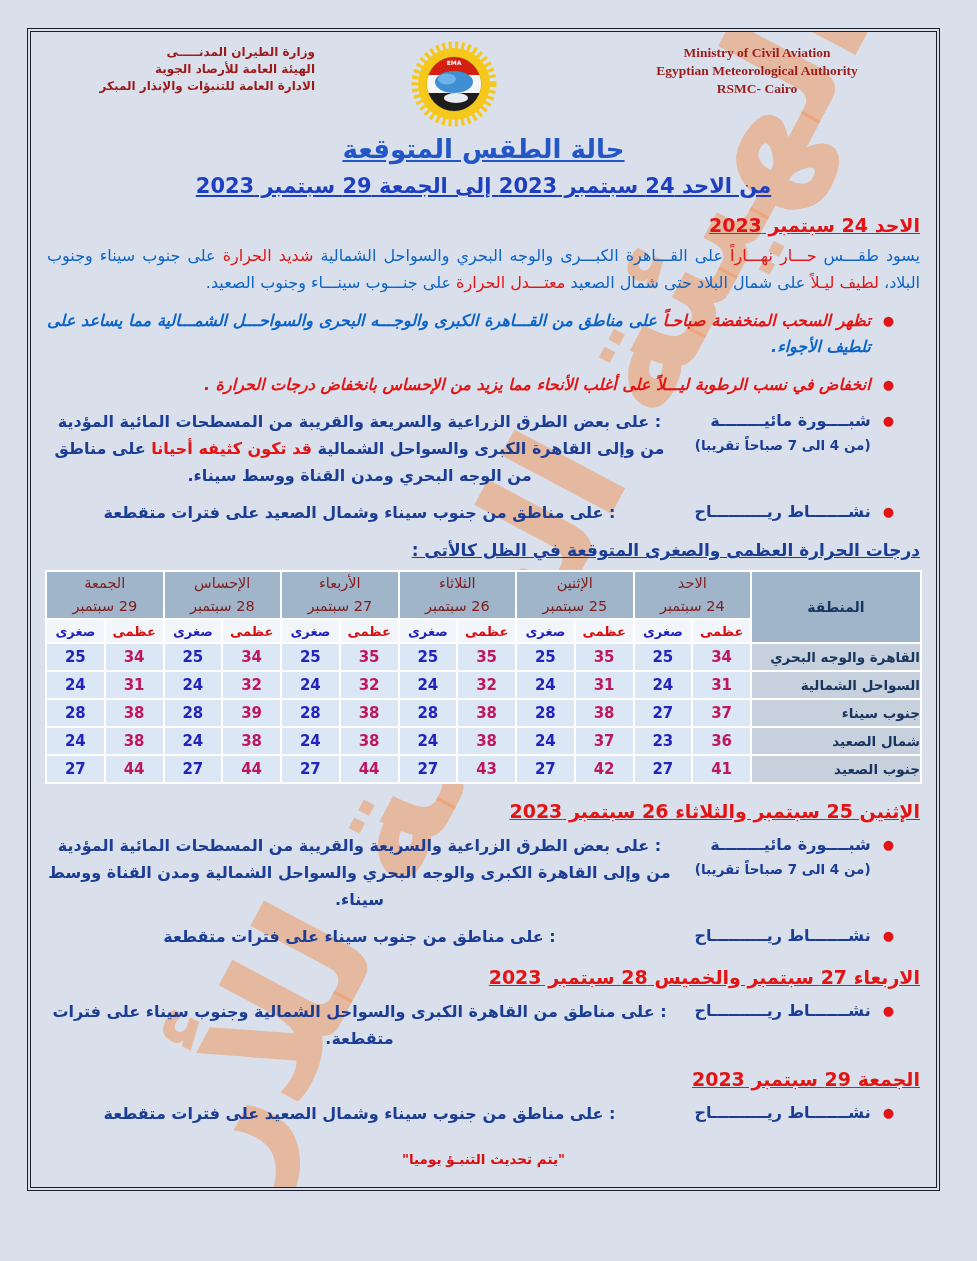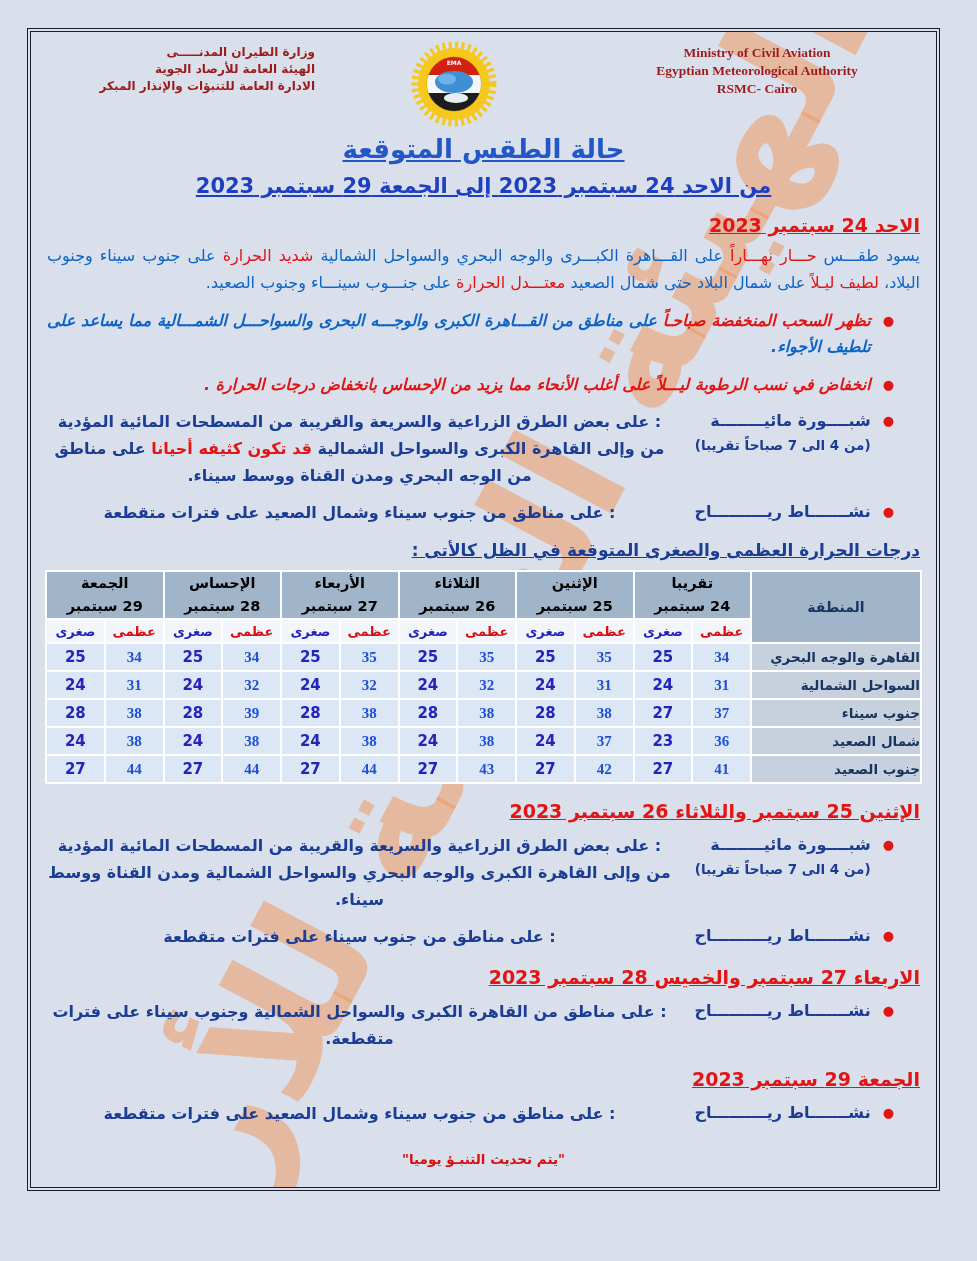--- a/index.html
+++ b/index.html
@@ -65,27 +65,27 @@
     text-align:right;color:#1c3d94;font-size:17px;font-weight:bold;
     text-decoration:underline;margin:14px 2px 0 0;
   }
   
   table.temps{
     width:100%;border-collapse:collapse;table-layout:fixed;
     margin-top:10px;
   }
   table.temps th,table.temps td{border:2px solid #fff;padding:0;}
   .th-region{width:168px;background:#a0b4ca;color:#17355e;font-size:14px;font-weight:bold;}
-  .th-day{background:#a0b4ca;color:#000000;font-size:14.5px;font-weight:bold;line-height:23px;padding:2px 0;}
+  .th-day{background:#a0b4ca;color:#7f1d1d;font-size:14.5px;font-weight:normal;line-height:23px;padding:2px 0;}
   .th-max,.th-min{background:#f2f6fb;font-size:13px;font-weight:bold;height:22px;}
   .th-max{color:#d90f0f;}
   .th-min{color:#2424bc;}
   .td-region{background:#c7d0dd;color:#17355e;font-size:13.5px;font-weight:bold;text-align:right;padding:2px 8px 2px 0;height:26px;}
   .td-max,.td-min{background:#dbe7f5;text-align:center;font-size:15px;font-weight:bold;height:26px;}
-  .td-max{color:#1d4ed8;font-family:Liberation Serif, serif;}
+  .td-max{color:#be185d;}
   .td-min{color:#2424bc;}
   
   .footer-note{text-align:center;color:#d90f0f;font-size:13.5px;font-weight:bold;margin:24px 0 0 0;}
 </style>
 </head>
 <body>
 
 <div class="frame">
   <div class="watermark">الهيئة العامة للأرصاد الجوية</div>
   <div class="content">
@@ -157,21 +157,21 @@
       </div>
     </section>
 
     <h3 class="table-heading">درجات الحرارة العظمى والصغرى المتوقعة في الظل كالأتى :</h3>
 
     <table class="temps">
       <thead>
           <tr>
             <th rowspan="2" class="th-region">المنطقة</th>
             <th colspan="2" class="th-day">
-              <div>تقريبا</div>
+              <div>الاحد</div>
               <div>24 سبتمبر</div>
             </th>
             <th colspan="2" class="th-day">
               <div>الإثنين</div>
               <div>25 سبتمبر</div>
             </th>
             <th colspan="2" class="th-day">
               <div>الثلاثاء</div>
               <div>26 سبتمبر</div>
             </th>

